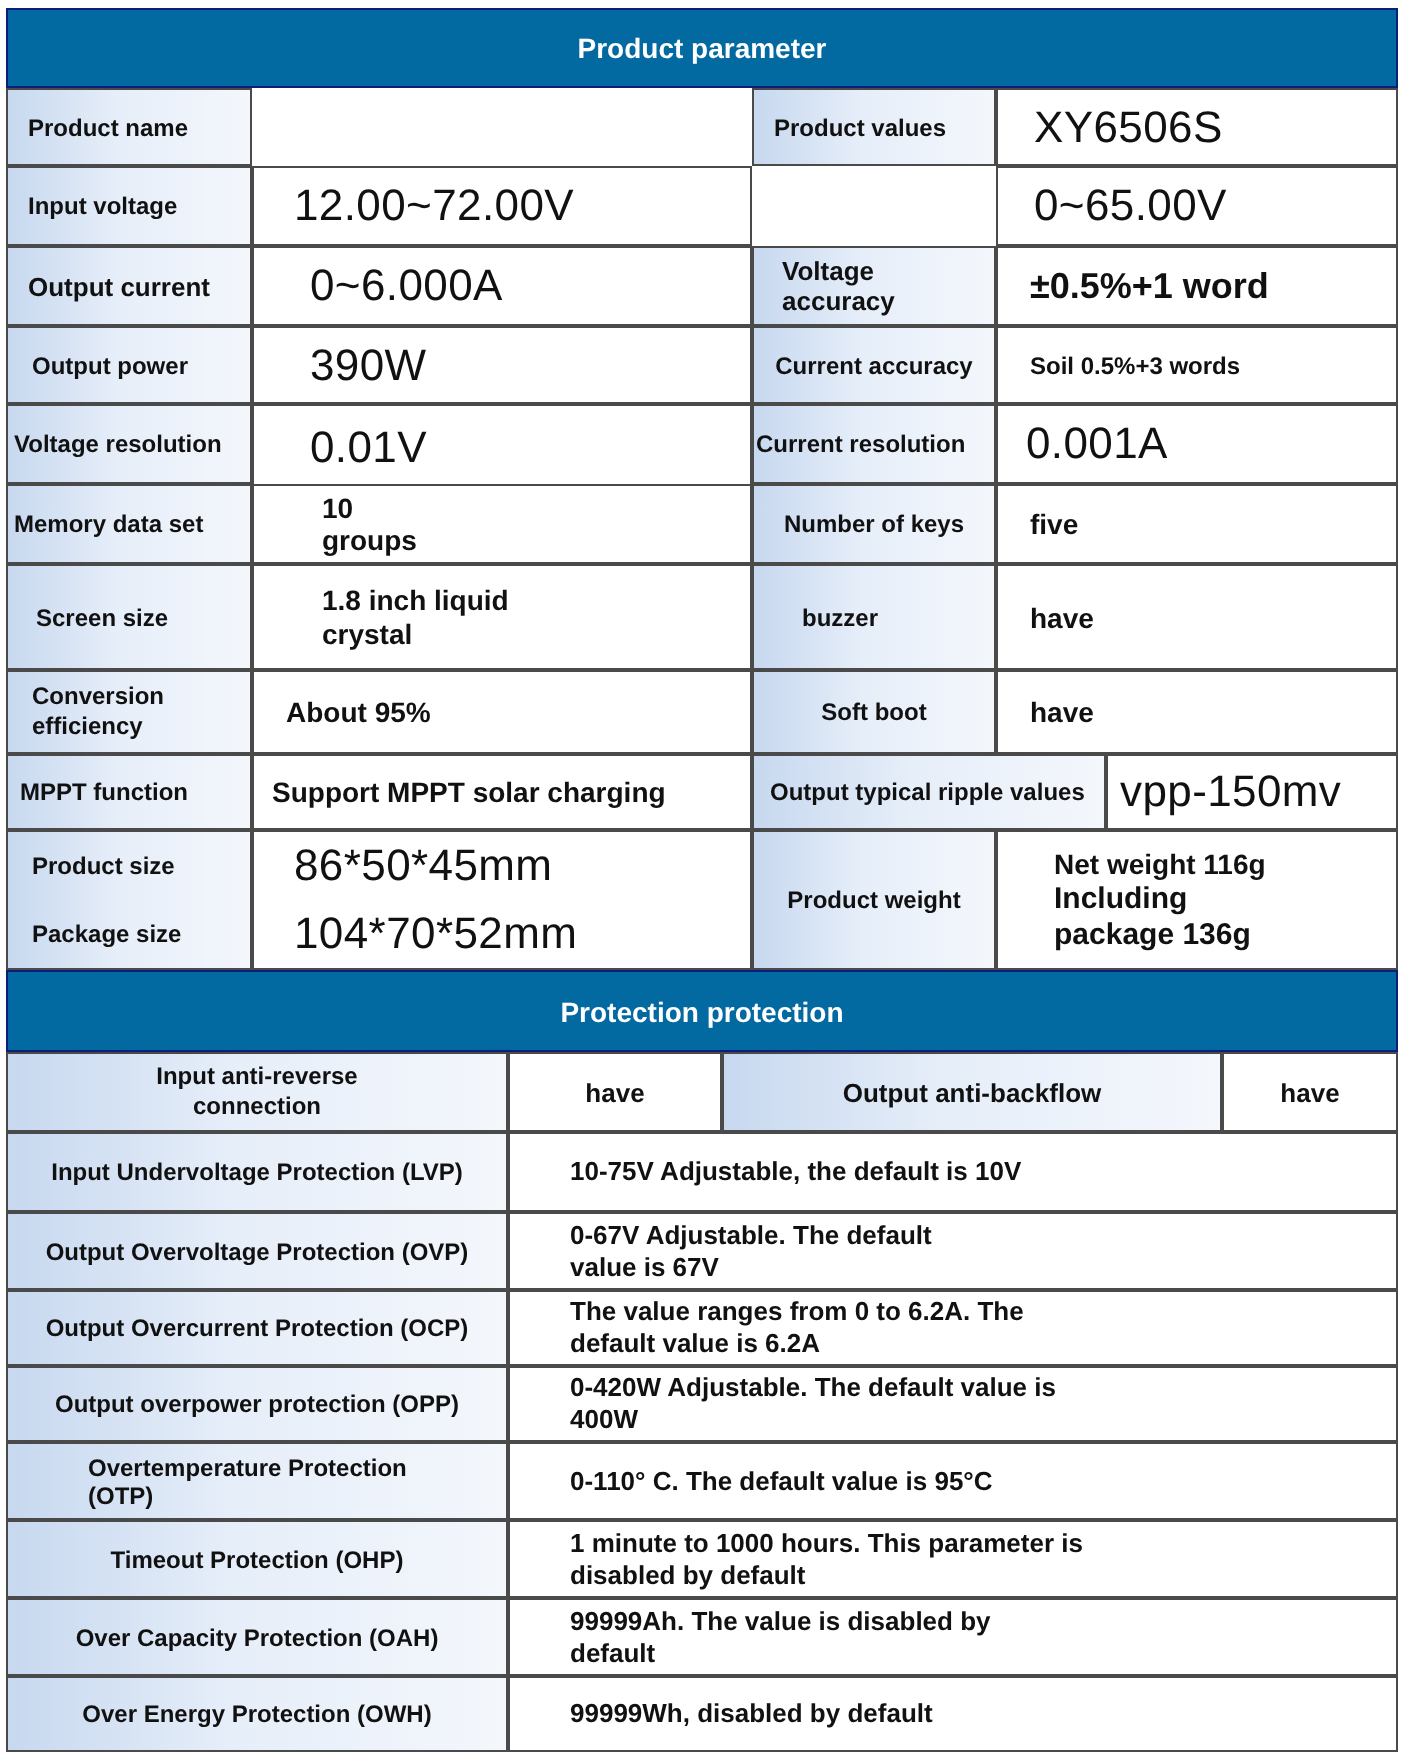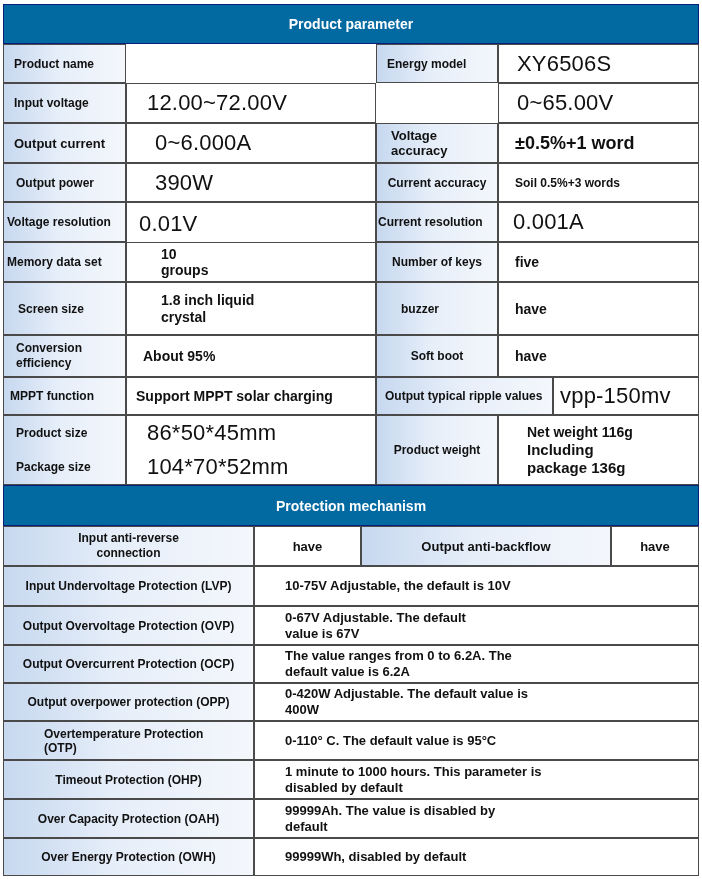--- a/index.html
+++ b/index.html
@@ -18,41 +18,41 @@
   .pval { font-size: 13px; font-weight: bold; line-height: 16px; }
 </style>
 </head>
 <body>
 
 <div class="wrap">
 
   <div class="banner" style="top:4px;height:40px;">Product parameter</div>
 
   <div class="cell lab pad" style="left:3px;top:44px;width:123px;height:39px;">Product name</div>
-  <div class="cell lab pad" style="left:376px;top:44px;width:122px;height:39px;">Energy model</div>
+  <div class="cell lab pad" style="left:376px;top:44px;width:122px;height:39px;">Product values</div>
   <div class="cell val big pad" style="left:498px;top:44px;width:201px;height:39px;padding-left:18px;">XY6506S</div>
 
   <div class="cell lab pad" style="left:3px;top:83px;width:123px;height:40px;">Input voltage</div>
   <div class="cell val big pad" style="left:126px;top:83px;width:250px;height:40px;padding-left:20px;">12.00~72.00V</div>
   <div class="cell val big pad" style="left:498px;top:83px;width:201px;height:40px;padding-left:18px;">0~65.00V</div>
 
   <div class="cell lab pad" style="left:3px;top:123px;width:123px;height:40px;font-size:13px;">Output current</div>
   <div class="cell val big pad" style="left:126px;top:123px;width:250px;height:40px;padding-left:28px;">0~6.000A</div>
   <div class="cell lab multi pad" style="left:376px;top:123px;width:122px;height:40px;padding-left:14px;font-size:13px;line-height:15px;">
     <span style="display:block;width:80px;">Voltage accuracy</span>
   </div>
   <div class="cell val pad" style="left:498px;top:123px;width:201px;height:40px;padding-left:16px;font-size:18px;">±0.5%+1 word</div>
 
   <div class="cell lab pad" style="left:3px;top:163px;width:123px;height:39px;padding-left:12px;">Output power</div>
   <div class="cell val big pad" style="left:126px;top:163px;width:250px;height:39px;padding-left:28px;">390W</div>
   <div class="cell lab center" style="left:376px;top:163px;width:122px;height:39px;">Current accuracy</div>
   <div class="cell val pad" style="left:498px;top:163px;width:201px;height:39px;padding-left:16px;font-size:12px;">Soil 0.5%+3 words</div>
 
   <div class="cell lab" style="left:3px;top:202px;width:123px;height:40px;padding-left:3px;">Voltage resolution</div>
-  <div class="cell val big pad" style="left:126px;top:202px;width:250px;height:44px;padding-left:12px;">0.01V</div>
+  <div class="cell val big pad" style="left:126px;top:202px;width:250px;height:44px;padding-left:28px;">0.01V</div>
   <div class="cell lab" style="left:376px;top:202px;width:122px;height:40px;padding-left:1px;">Current resolution</div>
   <div class="cell val big pad" style="left:498px;top:202px;width:201px;height:40px;padding-left:14px;">0.001A</div>
 
   <div class="cell lab" style="left:3px;top:242px;width:123px;height:40px;padding-left:3px;">Memory data set</div>
   <div class="cell val pad" style="left:126px;top:242px;width:250px;height:40px;padding-left:34px;">
     <span style="display:block;width:60px;line-height:16px;">10 groups</span>
   </div>
   <div class="cell lab center" style="left:376px;top:242px;width:122px;height:40px;">Number of keys</div>
   <div class="cell val pad" style="left:498px;top:242px;width:201px;height:40px;padding-left:16px;">five</div>
 
@@ -83,21 +83,21 @@
     <span class="big" style="line-height:24px;">86*50*45mm</span>
     <span class="big" style="line-height:24px;">104*70*52mm</span>
   </div>
   <div class="cell lab center" style="left:376px;top:415px;width:122px;height:70px;">Product weight</div>
   <div class="cell val multi" style="left:498px;top:415px;width:201px;height:70px;padding-left:28px;font-size:15px;line-height:18px;">
     <span style="font-size:14px;">Net weight 116g</span>
     <span>Including</span>
     <span>package 136g</span>
   </div>
 
-  <div class="banner" style="top:485px;height:41px;">Protection mechanism</div>
+  <div class="banner" style="top:485px;height:41px;">Protection protection</div>
 
   <div class="cell lab center" style="left:3px;top:526px;width:251px;height:40px;">
     <span style="display:block;width:130px;line-height:15px;">Input anti-reverse connection</span>
   </div>
   <div class="cell val center" style="left:254px;top:526px;width:107px;height:40px;font-size:13px;">have</div>
   <div class="cell lab center" style="left:361px;top:526px;width:250px;height:40px;font-size:13px;">Output anti-backflow</div>
   <div class="cell val center" style="left:611px;top:526px;width:88px;height:40px;font-size:13px;">have</div>
 
   <div class="cell lab center plab" style="left:3px;top:566px;width:251px;height:40px;">Input Undervoltage Protection (LVP)</div>
   <div class="cell val pval" style="left:254px;top:566px;width:445px;height:40px;padding-left:30px;">10-75V Adjustable, the default is 10V</div>

